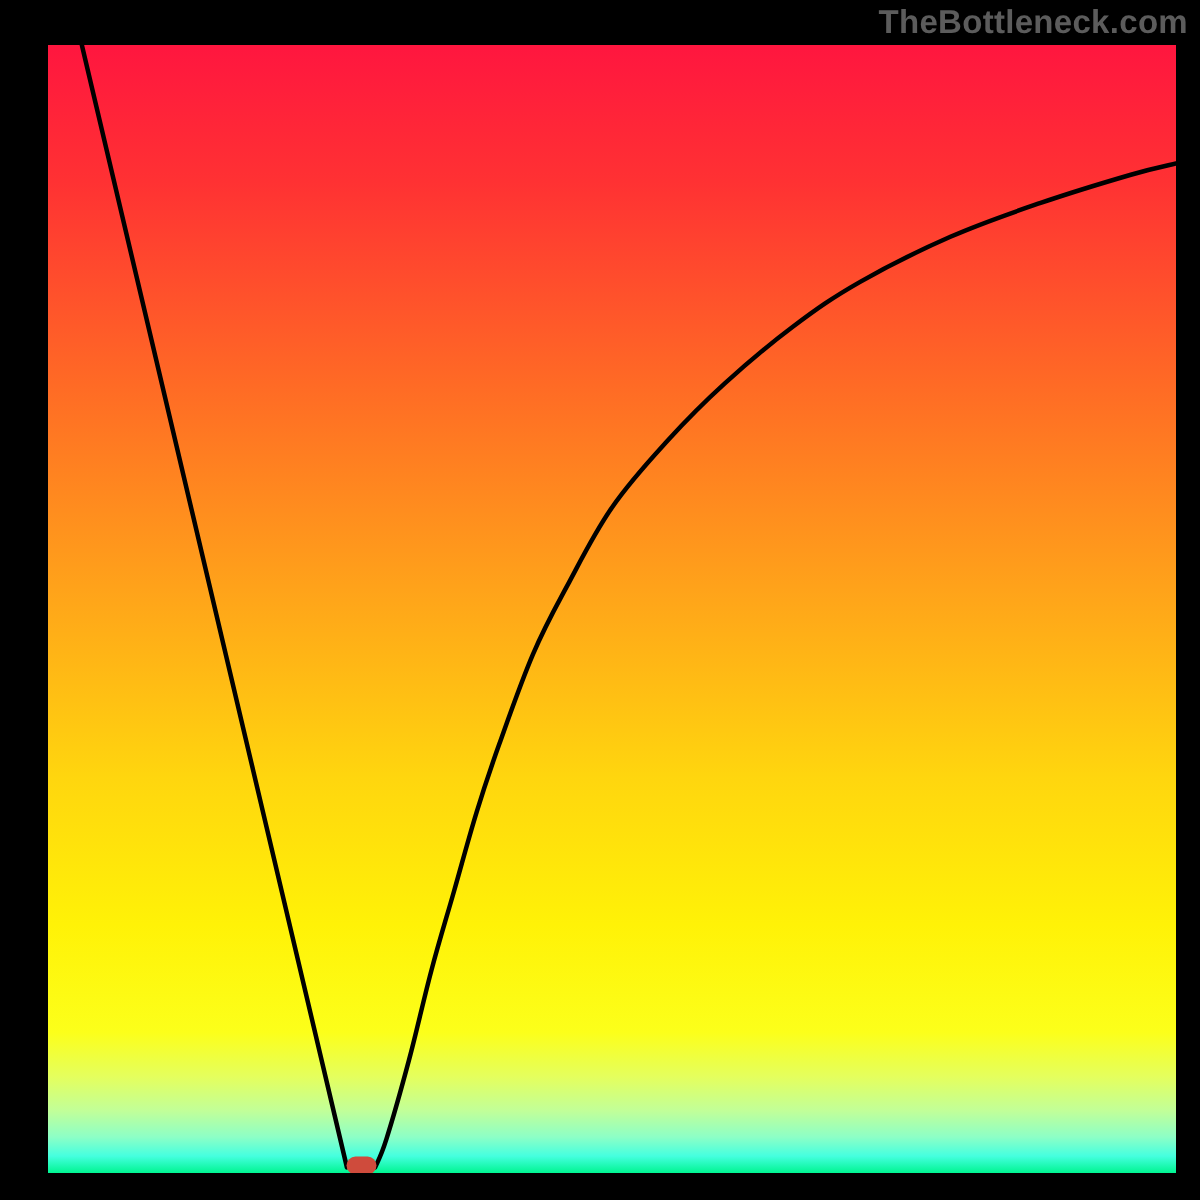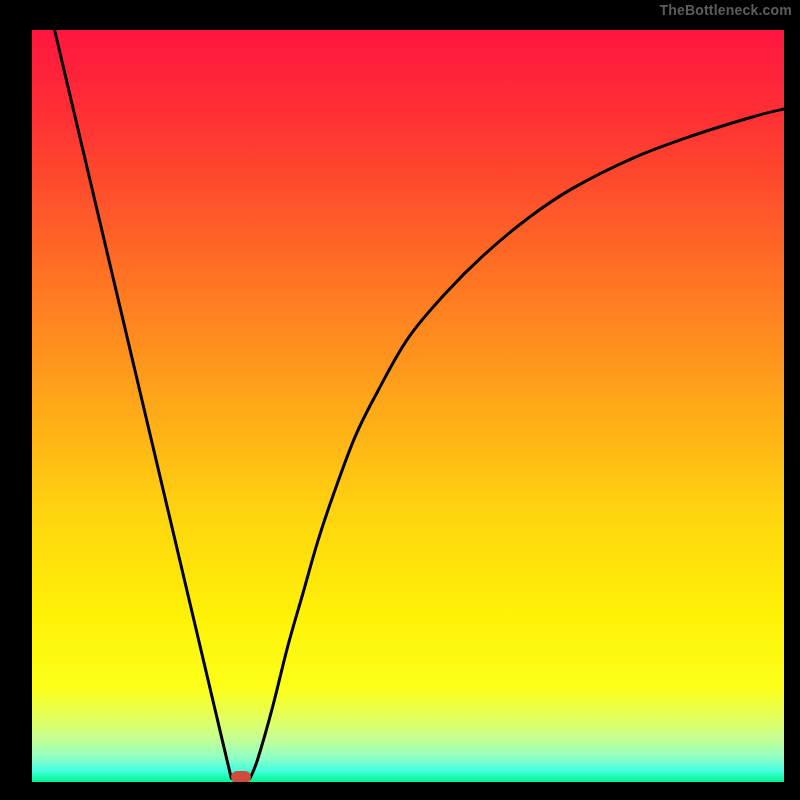--- a/index.html
+++ b/index.html
@@ -15,21 +15,21 @@
     position: relative;
     width: 800px;
     height: 800px;
     background: #000;
   }
   .watermark {
     position: absolute;
     top: 2px;
     right: 8px;
     color: #5c5c5c;
-    font-size: 14px;
+    font-size: 22px;
     font-weight: 600;
     letter-spacing: 0.2px;
     font-family: Arial, Helvetica, sans-serif;
     user-select: none;
   }
   .plot {
     position: absolute;
     box-sizing: border-box;
     overflow: hidden;
   }

